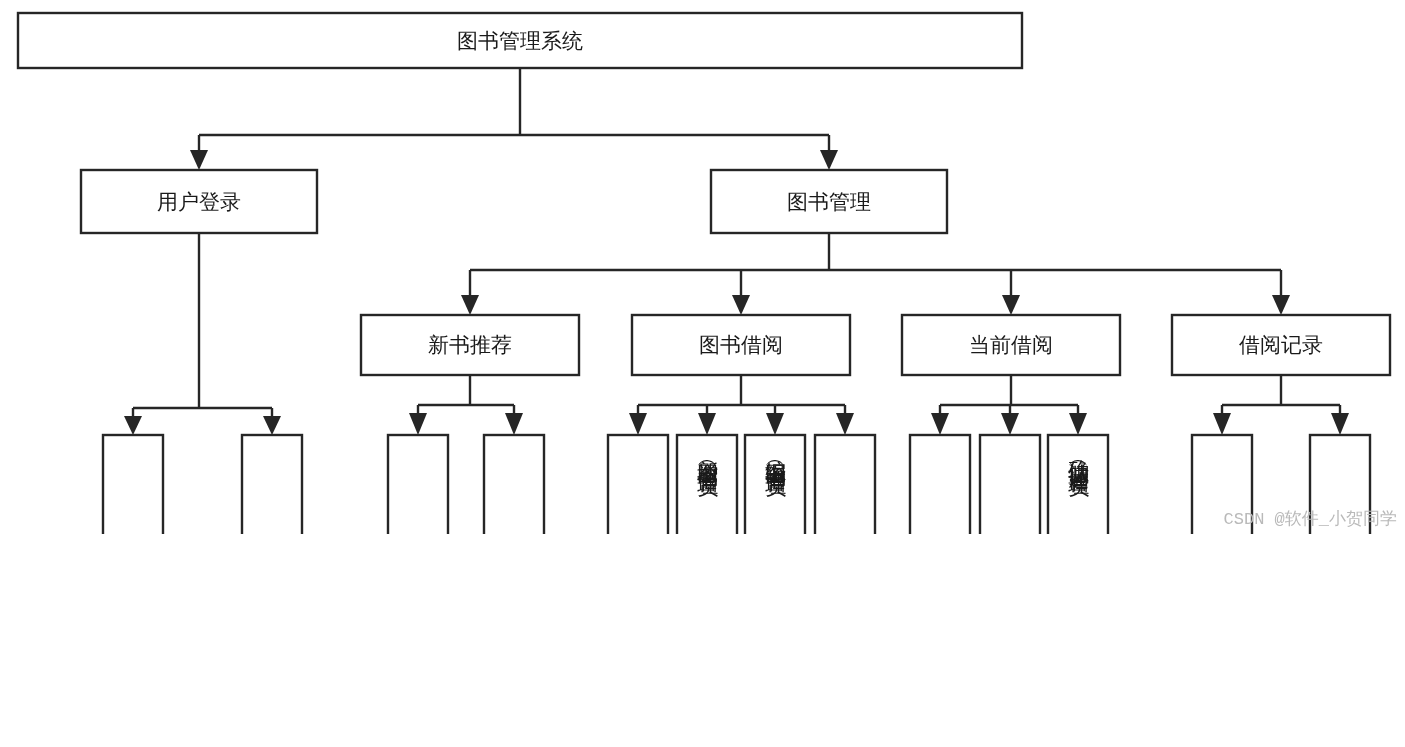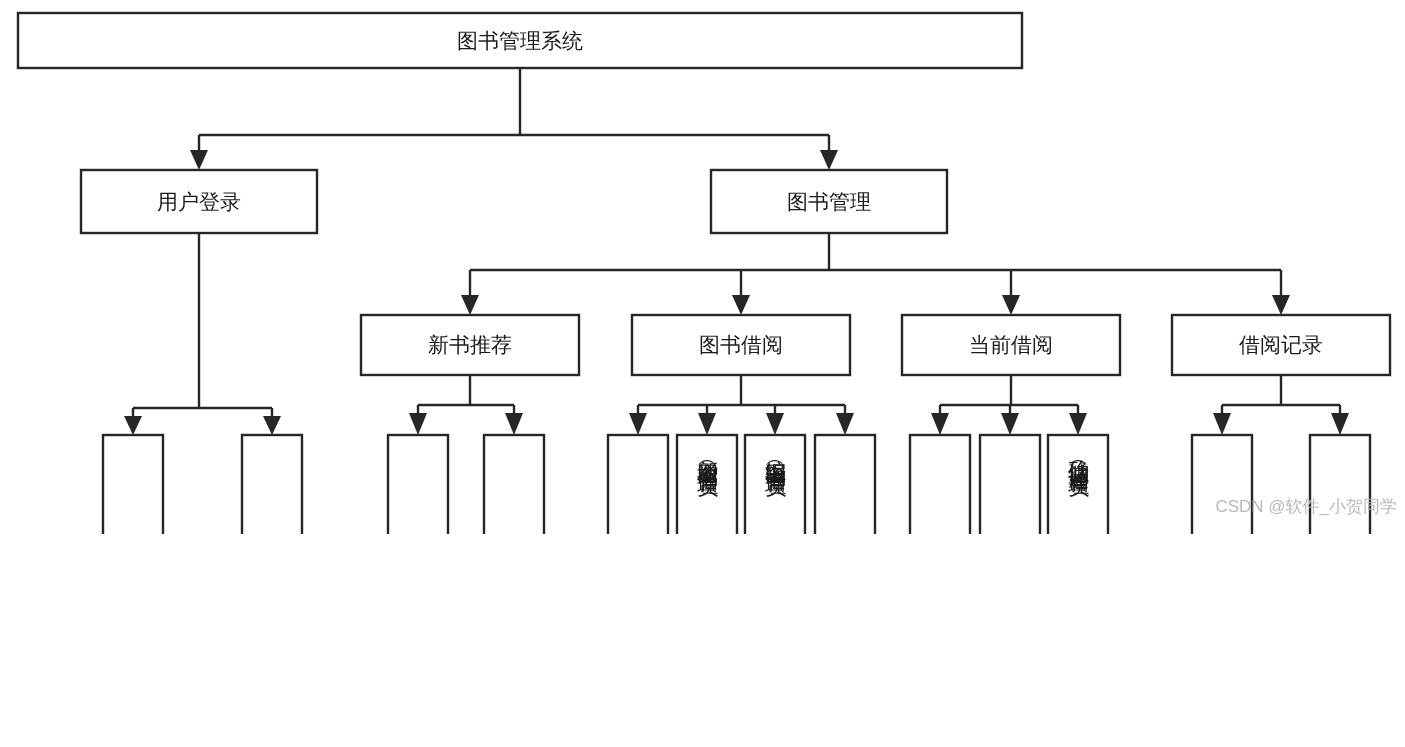--- a/index.html
+++ b/index.html
@@ -58,22 +58,22 @@
     font-family: "DejaVu Sans", "Liberation Sans", sans-serif;
     font-size: 21px;
     line-height: 1.32;
     color: #1a1a1a;
     letter-spacing: 2.5px;
     white-space: nowrap;
   }
   #watermark {
     position: absolute;
     right: 8px;
-    bottom: 16px;
-    font-family: Liberation Sans, sans-serif;
+    bottom: 4px;
+    font-family: Liberation Mono, monospace;
     font-size: 17px;
     color: #b9b9b9;
     white-space: nowrap;
   }
 </style>
 </head>
 <body>
 
 <div id="page">
 

